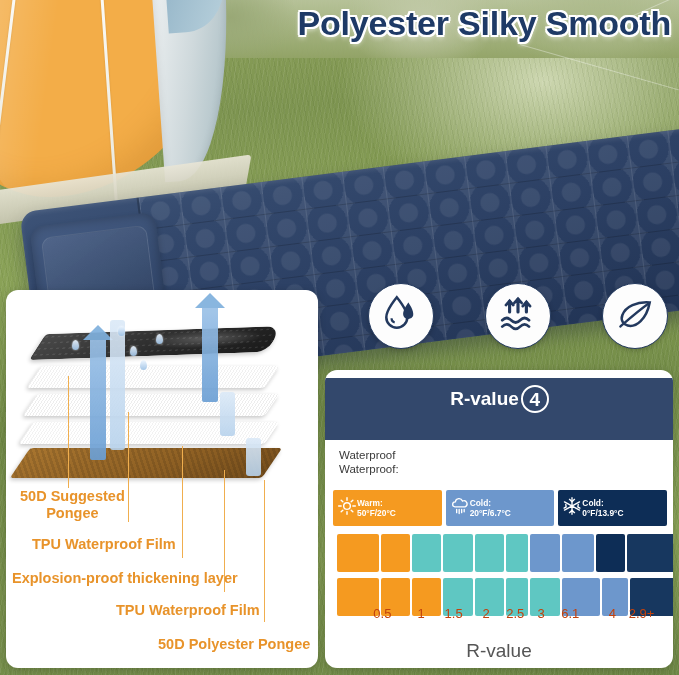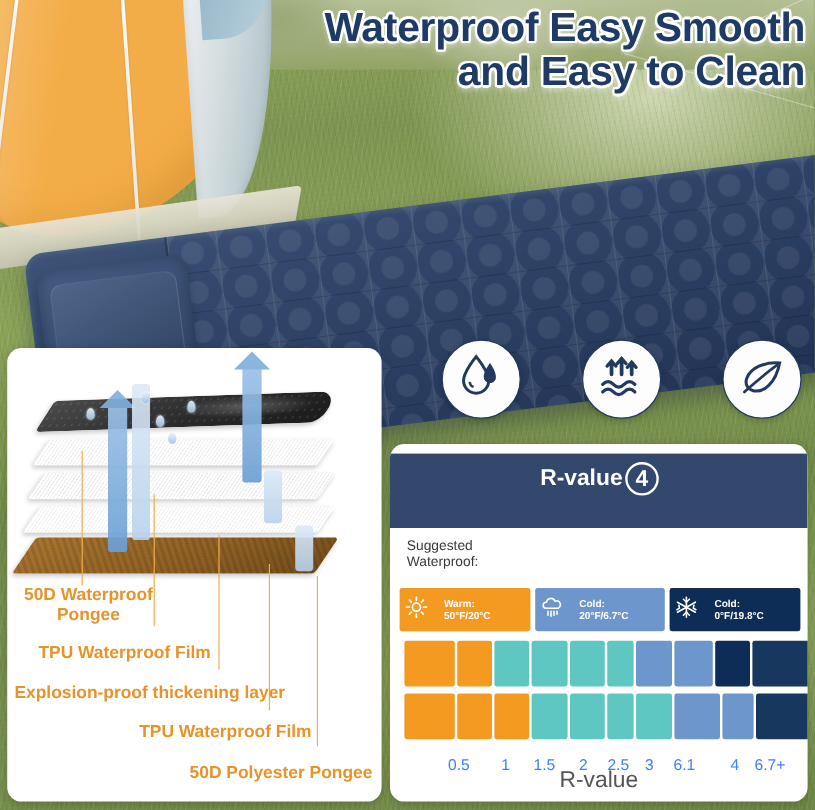--- a/index.html
+++ b/index.html
@@ -249,33 +249,33 @@
   }
   .sug-label{
     position:absolute; left:14px; top:78px;
     font-size:11.5px; color:#3a3a3a; line-height:1.22;
   }
   .chips{
     position:absolute; left:8px; top:120px; width:334px; height:36px;
     display:flex; gap:4px;
   }
   .chip{
-    flex:1; display:flex; align-items:center; gap:13px;
+    flex:1; display:flex; align-items:center; gap:0;
     padding:0 4px; border-radius:2px; color:#fff;
   }
   .chip svg{ width:20px; height:20px; flex:0 0 20px; }
   .chip-text{ font-size:8.4px; font-weight:bold; line-height:1.2; }
 
   .bars{ position:absolute; left:12px; top:164px; width:324px; }
   .bar-row{ display:flex; height:38px; gap:2px; }
   .bar-row + .bar-row{ margin-top:6px; }
   .seg{ border-radius:2px; }
   .ticks{
-    position:absolute; left:12px; top:260px; width:324px; height:18px;
-    font-size:13px; color:#3b82f6;
+    position:absolute; left:12px; top:236px; width:324px; height:18px;
+    font-size:13px; color:#c2410c;
   }
   .tick{ position:absolute; transform:translateX(-50%); }
   .axis-title{
     position:absolute; left:0; top:270px; width:348px;
     text-align:center; font-size:19px; color:#555;
   }
 </style>
 </head>
 <body>
 
@@ -300,22 +300,21 @@
       <div class="pad-quilt"></div>
       <div class="pad-seam"></div>
       <div class="pad-pillow">
         <div class="pad-valve"></div>
       </div>
     </div>
   </div>
 </div>
 
 <div class="headline">
-  <div>Waterproof Easy Smooth</div>
-  <div>and Easy to Clean</div>
+  <div>Polyester Silky Smooth</div>
 </div>
 
 <div class="badges">
   <div class="badge">
     <span>
       <svg viewBox="0 0 40 40" fill="none" stroke="#23395e" stroke-width="2.4">
         <path d="M16 4C16 4 6 16 6 23a10 10 0 0 0 20 0C26 16 16 4 16 4z" fill="none"></path>
         <path d="M11 24a4 4 0 0 0 3 4" stroke-width="2"></path>
         <path d="M27 9c0 0-5 6.5-5 11a5 5 0 0 0 9.5 2C33 17 27 9 27 9z" fill="#23395e" stroke="none"></path>
       </svg>
@@ -365,40 +364,40 @@
   </div>
 
   <div class="callouts">
     <div class="leader" style="left:62px;top:-110px;height:112px;"></div>
     <div class="leader" style="left:122px;top:-74px;height:110px;"></div>
     <div class="leader" style="left:176px;top:-40px;height:112px;"></div>
     <div class="leader" style="left:218px;top:-16px;height:122px;"></div>
     <div class="leader" style="left:258px;top:-6px;height:142px;"></div>
 
     <div class="callout" style="left:14px;top:2px;font-size:14.5px;line-height:1.15;text-align:center;">
-      <div>50D Waterproof</div>
+      <div>50D Suggested</div>
       <div>Pongee</div>
     </div>
     <div class="callout" style="left:26px;top:50px;font-size:14.5px;">TPU Waterproof Film</div>
     <div class="callout" style="left:6px;top:84px;font-size:14.5px;">Explosion-proof thickening layer</div>
     <div class="callout" style="left:110px;top:116px;font-size:14.5px;">TPU Waterproof Film</div>
     <div class="callout" style="left:152px;top:150px;font-size:14.5px;">50D Polyester Pongee</div>
   </div>
 </div>
 
 <div class="card-right">
   <div class="rv-header">
     <div class="rv-h-line1">
       <span>R-value</span>
       <span class="rv-badge">4</span>
     </div>
   </div>
 
   <div class="sug-label">
-    <div>Suggested</div>
+    <div>Waterproof</div>
     <div>Waterproof:</div>
   </div>
 
   <div class="chips">
     <div class="chip" style="background:#f59a20;">
       <span>
         <svg viewBox="0 0 24 24" fill="none" stroke="#fff" stroke-width="1.7" stroke-linecap="round">
           <circle cx="12" cy="12" r="4"></circle>
           <path d="M12 2v3M12 19v3M2 12h3M19 12h3M5 5l2 2M17 17l2 2M19 5l-2 2M7 17l-2 2"></path>
         </svg>
@@ -422,21 +421,21 @@
     </div>
     <div class="chip" style="background:#0d2d56;">
       <span>
         <svg viewBox="0 0 24 24" fill="none" stroke="#fff" stroke-width="1.6" stroke-linecap="round">
           <path d="M12 2v20M3 7l18 10M21 7L3 17"></path>
           <path d="M9 4l3 3 3-3M9 20l3-3 3 3M4.5 10l.5 3-2.5 1.5M19.5 10l-.5 3 2.5 1.5"></path>
         </svg>
       </span>
       <span class="chip-text">
         <div>Cold:</div>
-        <div>0°F/19.8°C</div>
+        <div>0°F/13.9°C</div>
       </span>
     </div>
   </div>
 
   <div class="bars">
     <div class="bar-row">
         <div class="seg" style="background: rgb(245, 154, 32); flex: 0 0 13%;"></div>
         <div class="seg" style="background: rgb(245, 154, 32); flex: 0 0 9%;"></div>
         <div class="seg" style="background: rgb(95, 199, 194); flex: 0 0 9%;"></div>
         <div class="seg" style="background: rgb(95, 199, 194); flex: 0 0 9%;"></div>
@@ -463,16 +462,16 @@
 
   <div class="ticks">
       <div class="tick" style="left: 14%;">0.5</div>
       <div class="tick" style="left: 26%;">1</div>
       <div class="tick" style="left: 36%;">1.5</div>
       <div class="tick" style="left: 46%;">2</div>
       <div class="tick" style="left: 55%;">2.5</div>
       <div class="tick" style="left: 63%;">3</div>
       <div class="tick" style="left: 72%;">6.1</div>
       <div class="tick" style="left: 85%;">4</div>
-      <div class="tick" style="left: 94%;">6.7+</div>
+      <div class="tick" style="left: 94%;">2.9+</div>
     </div>
   <div class="axis-title">R-value</div>
 </div>
 
 </body></html>

